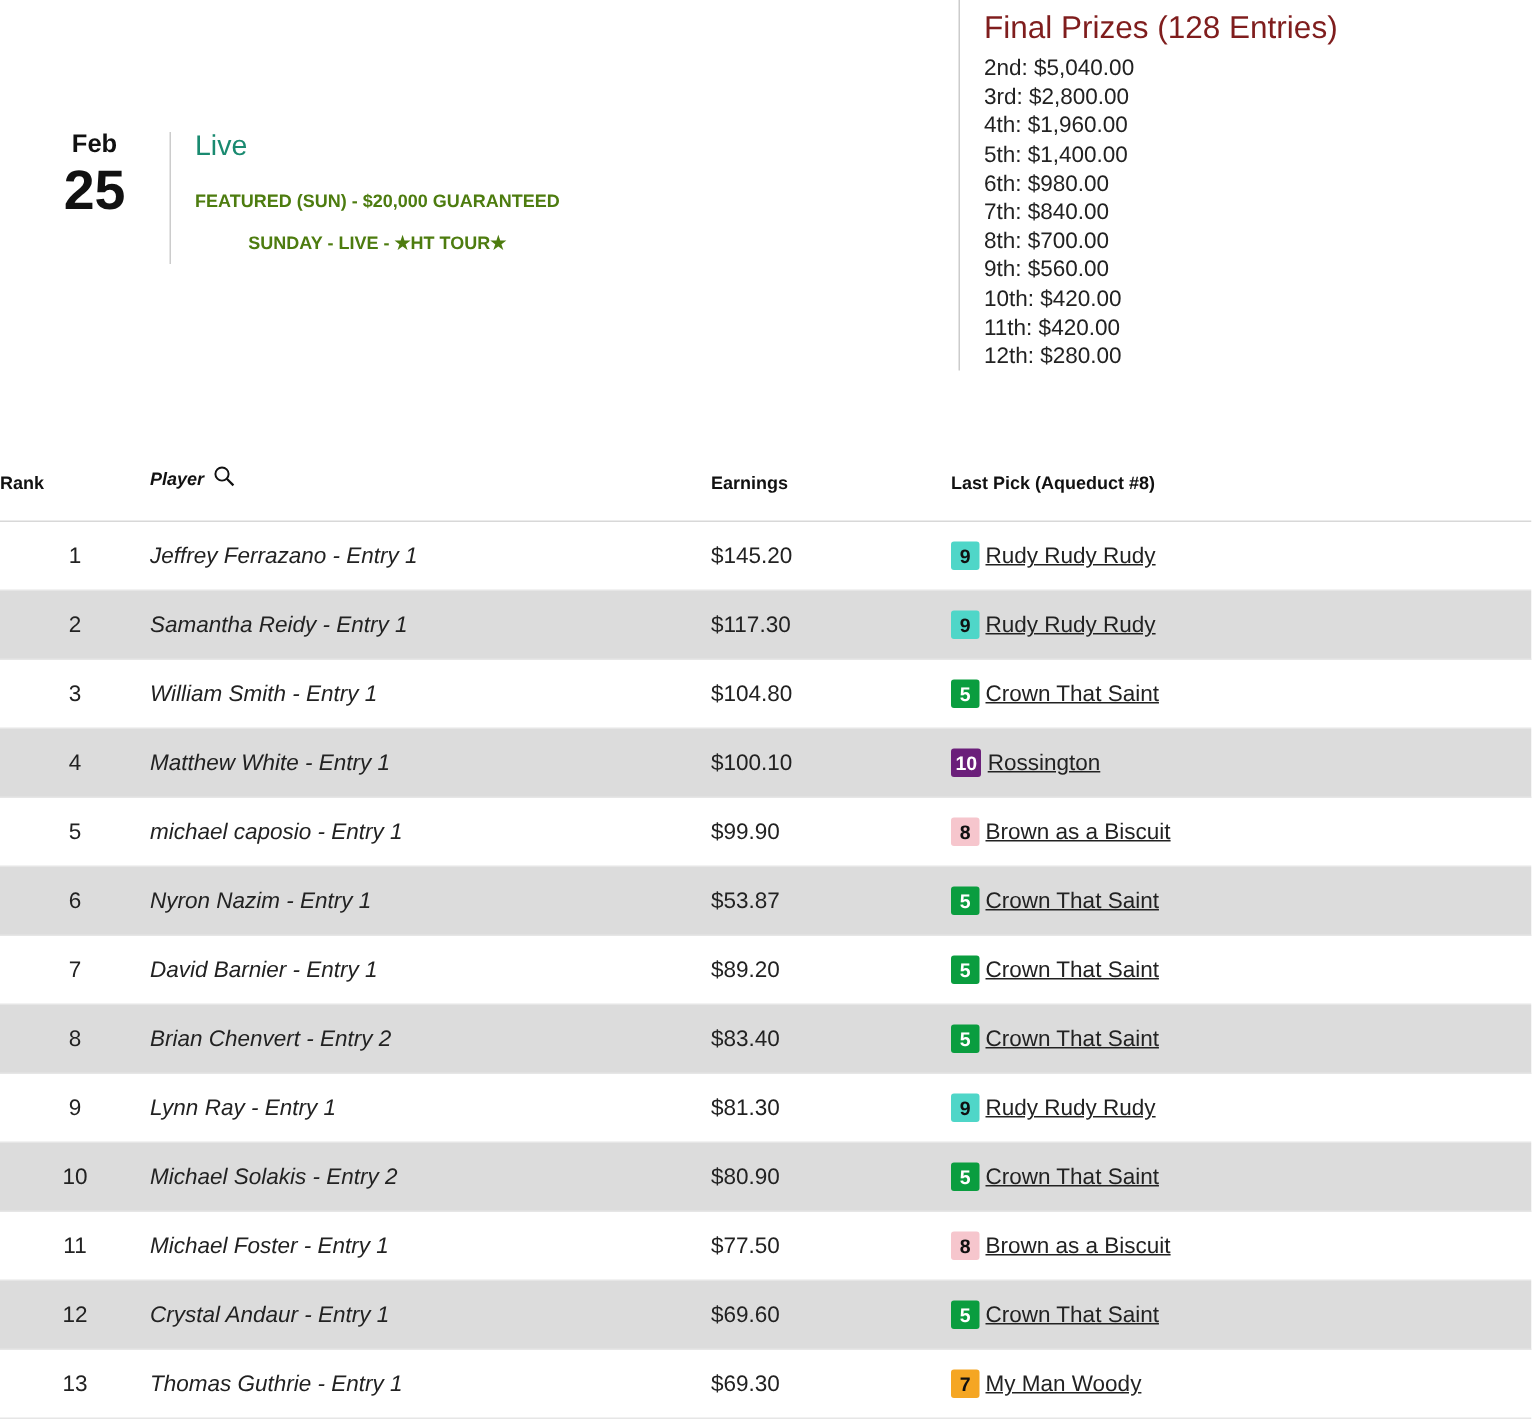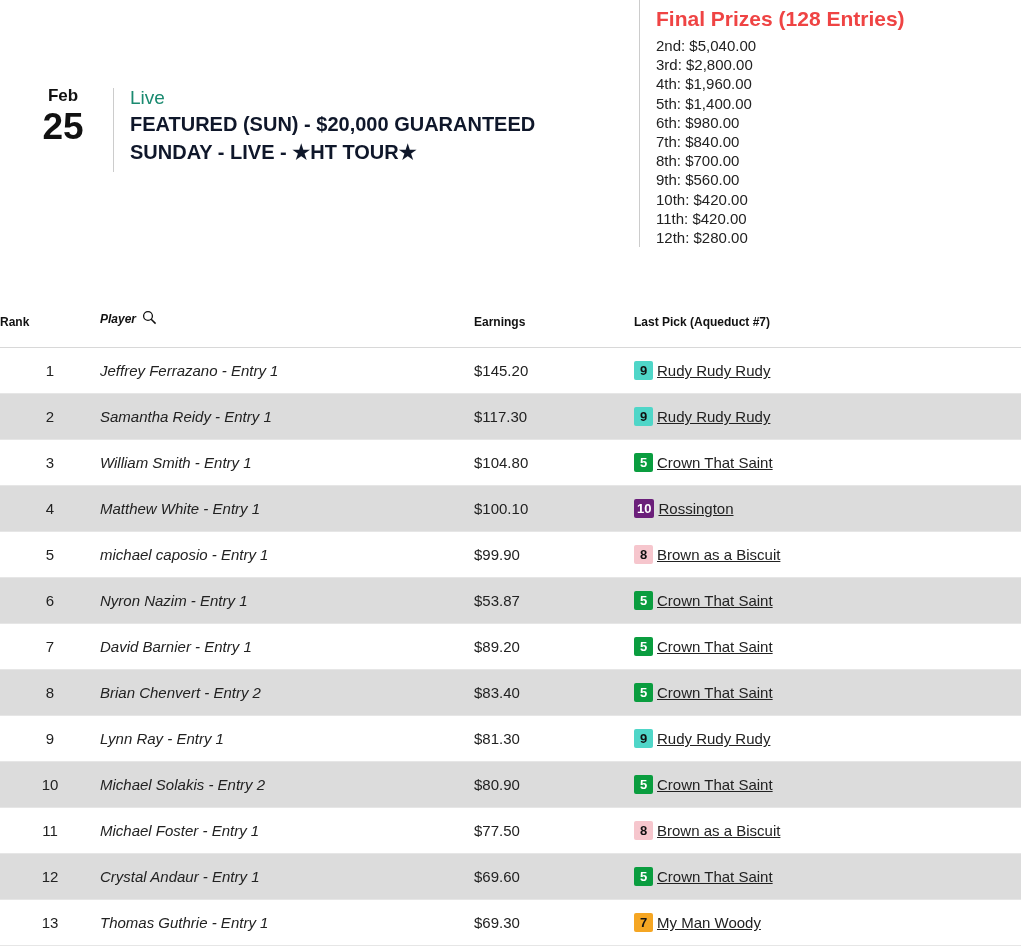--- a/index.html
+++ b/index.html
@@ -56,41 +56,42 @@
     min-height: 84px;
     margin-top: 2px;
   }
   .event-text {
     padding-left: 16px;
   }
   .live-label {
     color: #1a8a70;
     font-size: 19px;
     line-height: 24px;
-    margin-bottom: 0;
+    margin-bottom: 10px;
   }
   .event-title {
-    color: #0f172a;
-    font-size: 20px;
+    color: #4d7c0f;
+    font-size: 12px;
     font-weight: bold;
     line-height: 28px;
     max-width: 520px;
+    text-align: center;
   }
 
   
   .prizes {
     border-left: 1px solid #cccccc;
     padding: 6px 0 0 16px;
     flex: 1;
   }
   .prizes h2 {
     margin: 0 0 4px 0;
     font-size: 21px;
-    font-weight: bold;
-    color: #ef4444;
+    font-weight: normal;
+    color: #7f1d1d;
     line-height: 26px;
   }
   .prize-row {
     font-size: 15px;
     line-height: 19.2px;
     color: #222222;
   }
 
   
   .table-wrap {
@@ -203,21 +204,21 @@
       <thead>
         <tr>
           <th class="col-rank">Rank</th>
           <th class="col-player">
             <span>Player</span><span class="search-icon"><svg width="15" height="15" viewBox="0 0 15 15">
                   <circle cx="6" cy="6" r="4.4" fill="none" stroke="#111" stroke-width="1.3"></circle>
                   <line x1="9.2" y1="9.2" x2="13.6" y2="13.6" stroke="#111" stroke-width="1.5"></line>
                 </svg></span>
           </th>
           <th class="col-earn">Earnings</th>
-          <th class="col-pick">Last Pick (Aqueduct #7)</th>
+          <th class="col-pick">Last Pick (Aqueduct #8)</th>
         </tr>
       </thead>
       <tbody id="leaderboard-body">
           <tr class="row-norm">
             <td class="col-rank">1</td>
             <td class="col-player">Jeffrey Ferrazano - Entry 1</td>
             <td class="col-earn">$145.20</td>
             <td class="col-pick">
               <div class="pick-cell">
                 <span class="pick-badge" style="background: rgb(79, 214, 200); color: rgb(17, 17, 17);">9</span>

